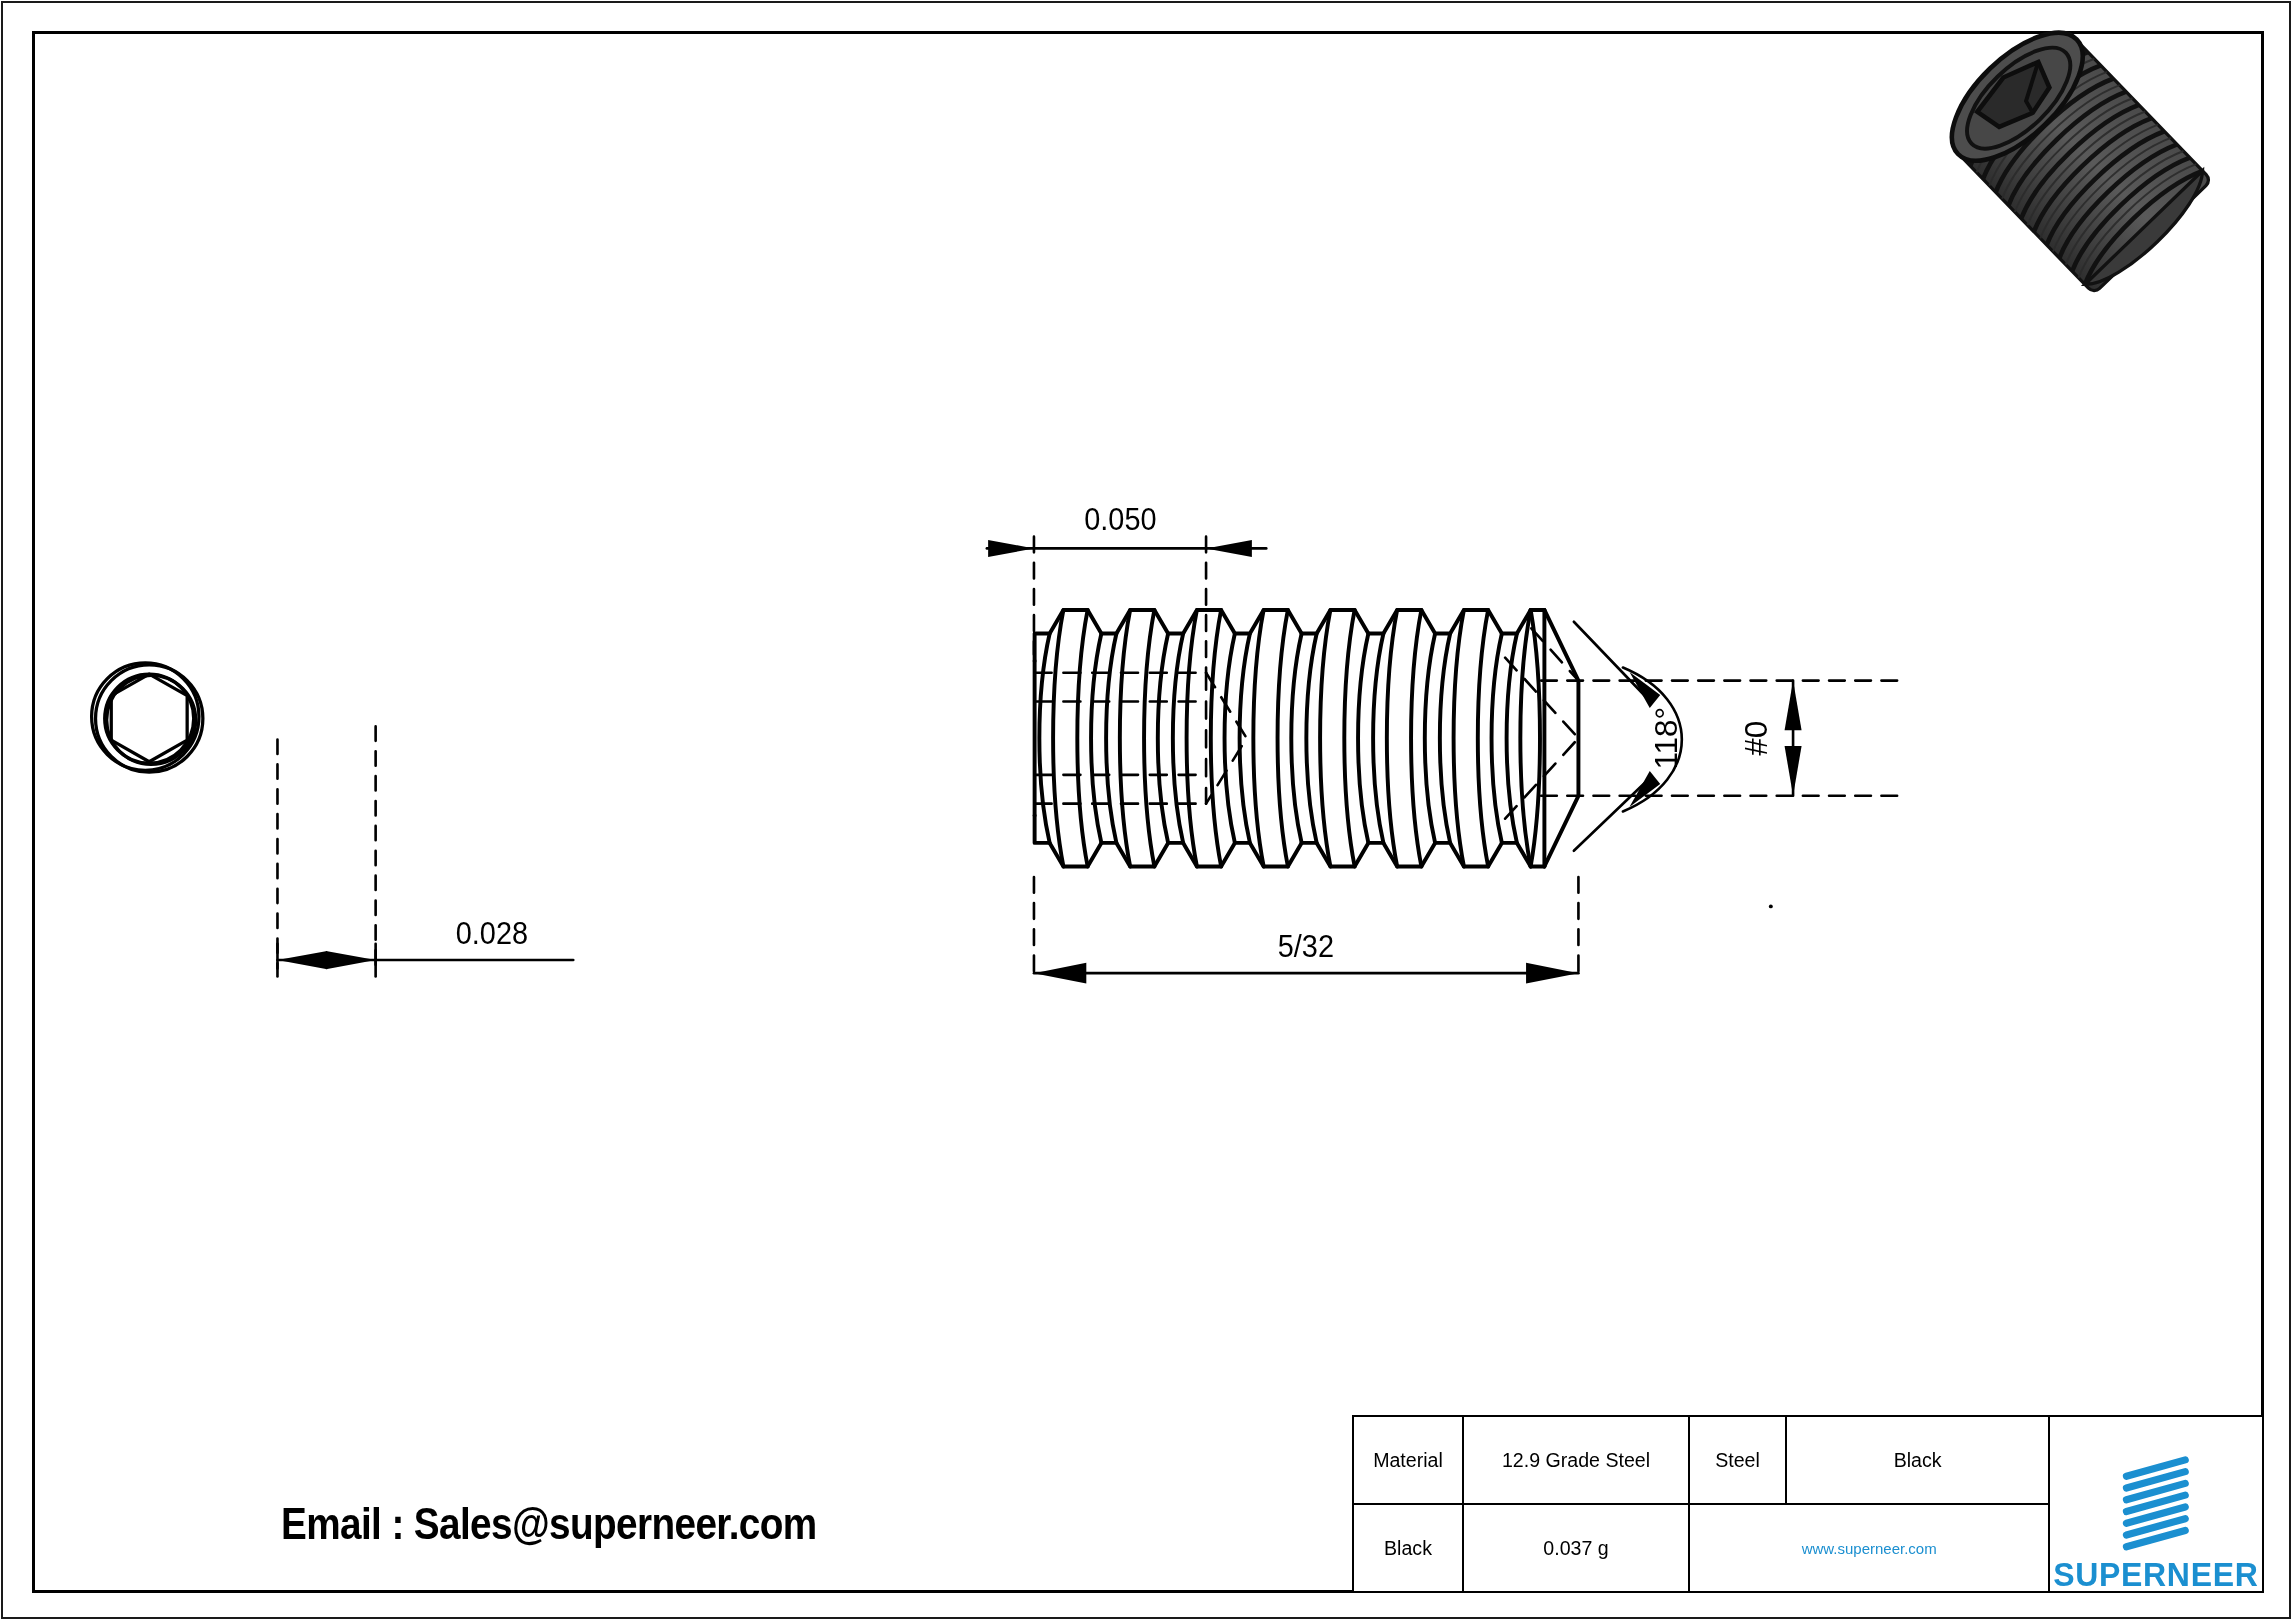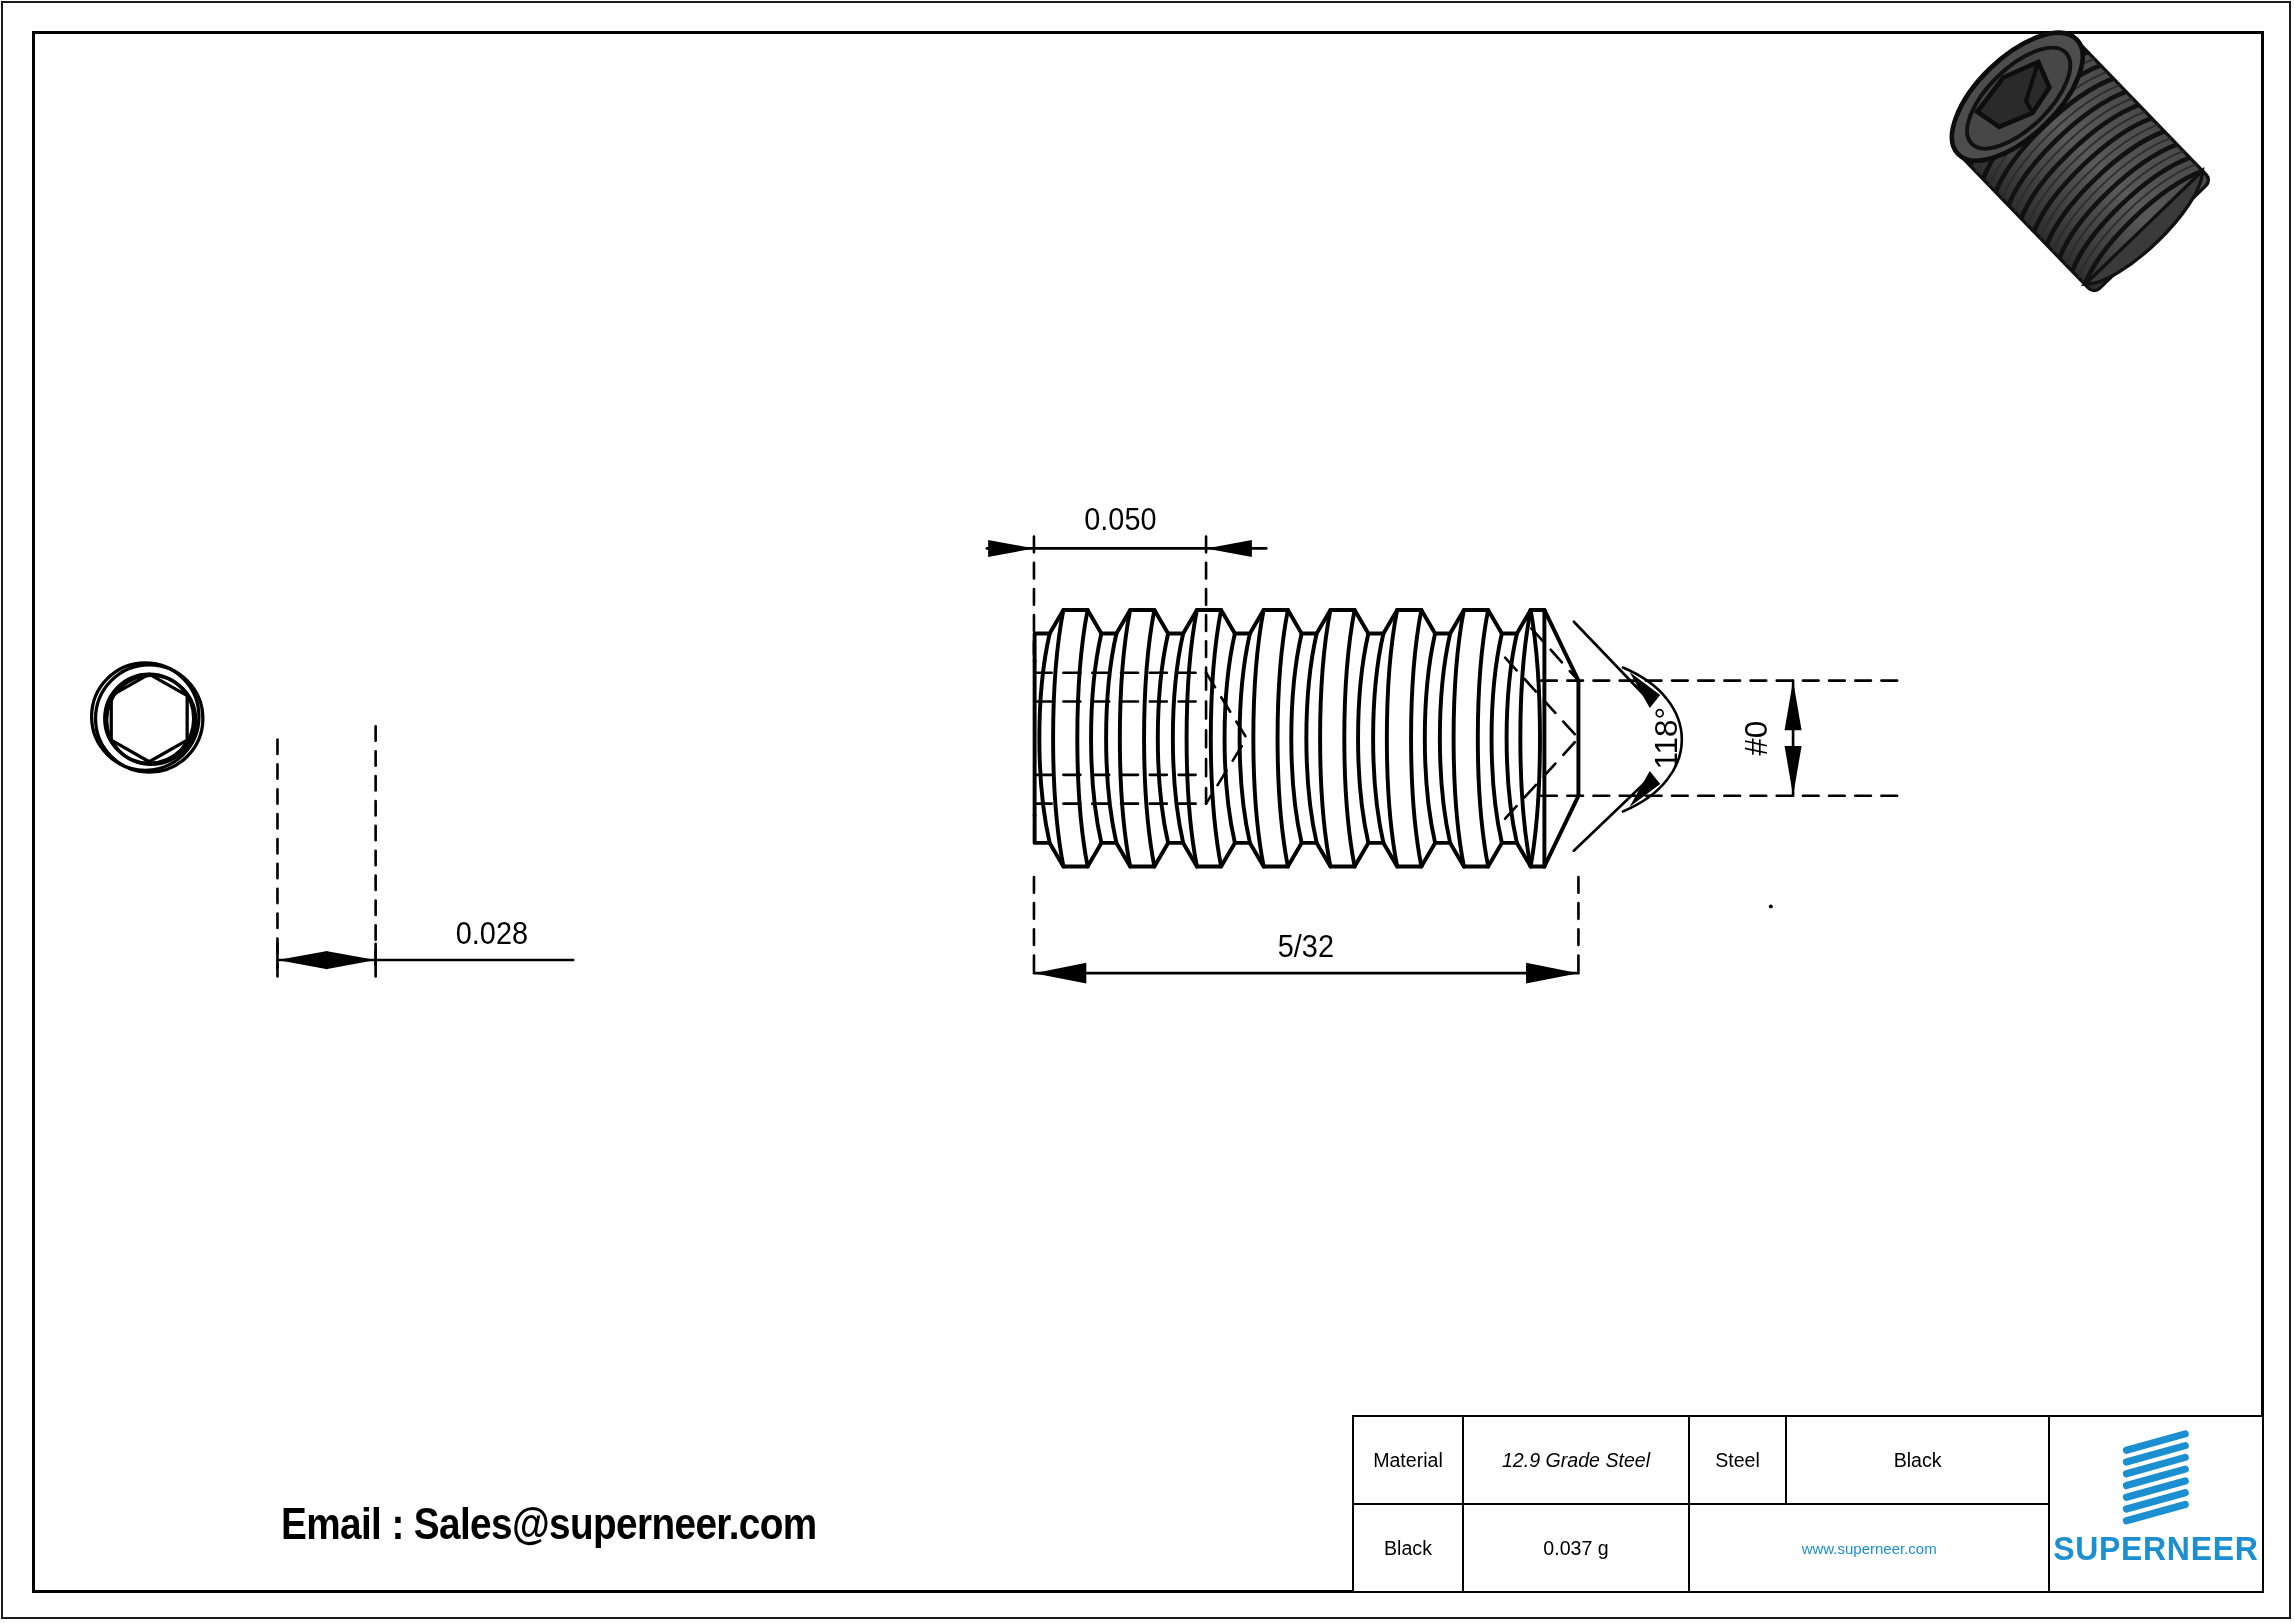--- a/index.html
+++ b/index.html
@@ -130,36 +130,36 @@
     display: flex;
     align-items: center;
     justify-content: center;
     font-size: 19.6px;
     color: #000000;
     border-right: 2px solid #000000;
     white-space: nowrap;
   }
   .tb-cell:last-child { border-right: none; }
   .c-label { flex: 0 0 110px; }
-  .c-value1 { flex: 0 0 226px; font-style: italic; }
+  .c-value1 { flex: 0 0 226px; }
   .c-label2 { flex: 0 0 97px; }
   .c-value2 { flex: 1 1 auto; border-radius: 15px; }
   .c-weightval { flex: 0 0 226px; }
   .c-web { flex: 1 1 auto; }
   #web-link {
     color: #1b8fd0;
     font-size: 15px;
   }
 
   #tb-logo {
     flex: 1 1 auto;
     display: flex;
     flex-direction: column;
     align-items: center;
-    justify-content: flex-start;
+    justify-content: flex-end;
     padding-top: 10.5px;
     box-sizing: border-box;
   }
   #logo-mark {
     width: 79px;
     height: 98px;
   }
   #logo-word {
     margin-top: 6.5px;
     font-size: 33px;

